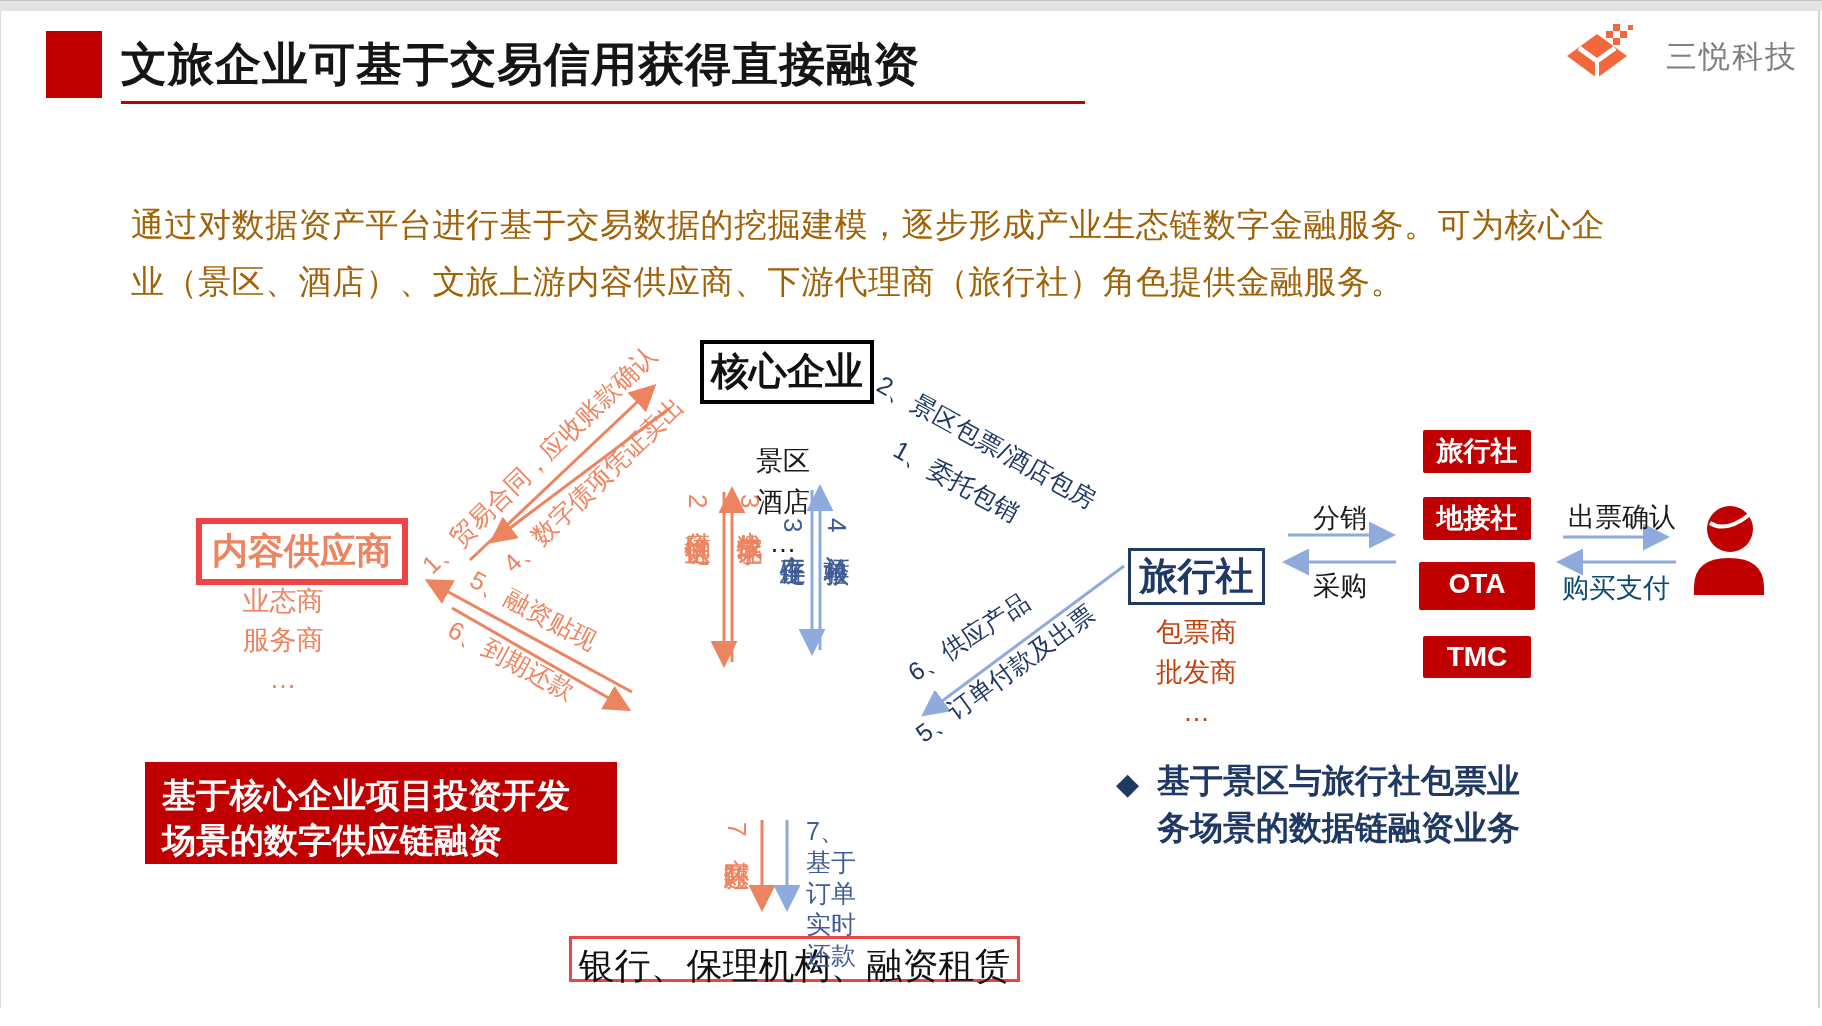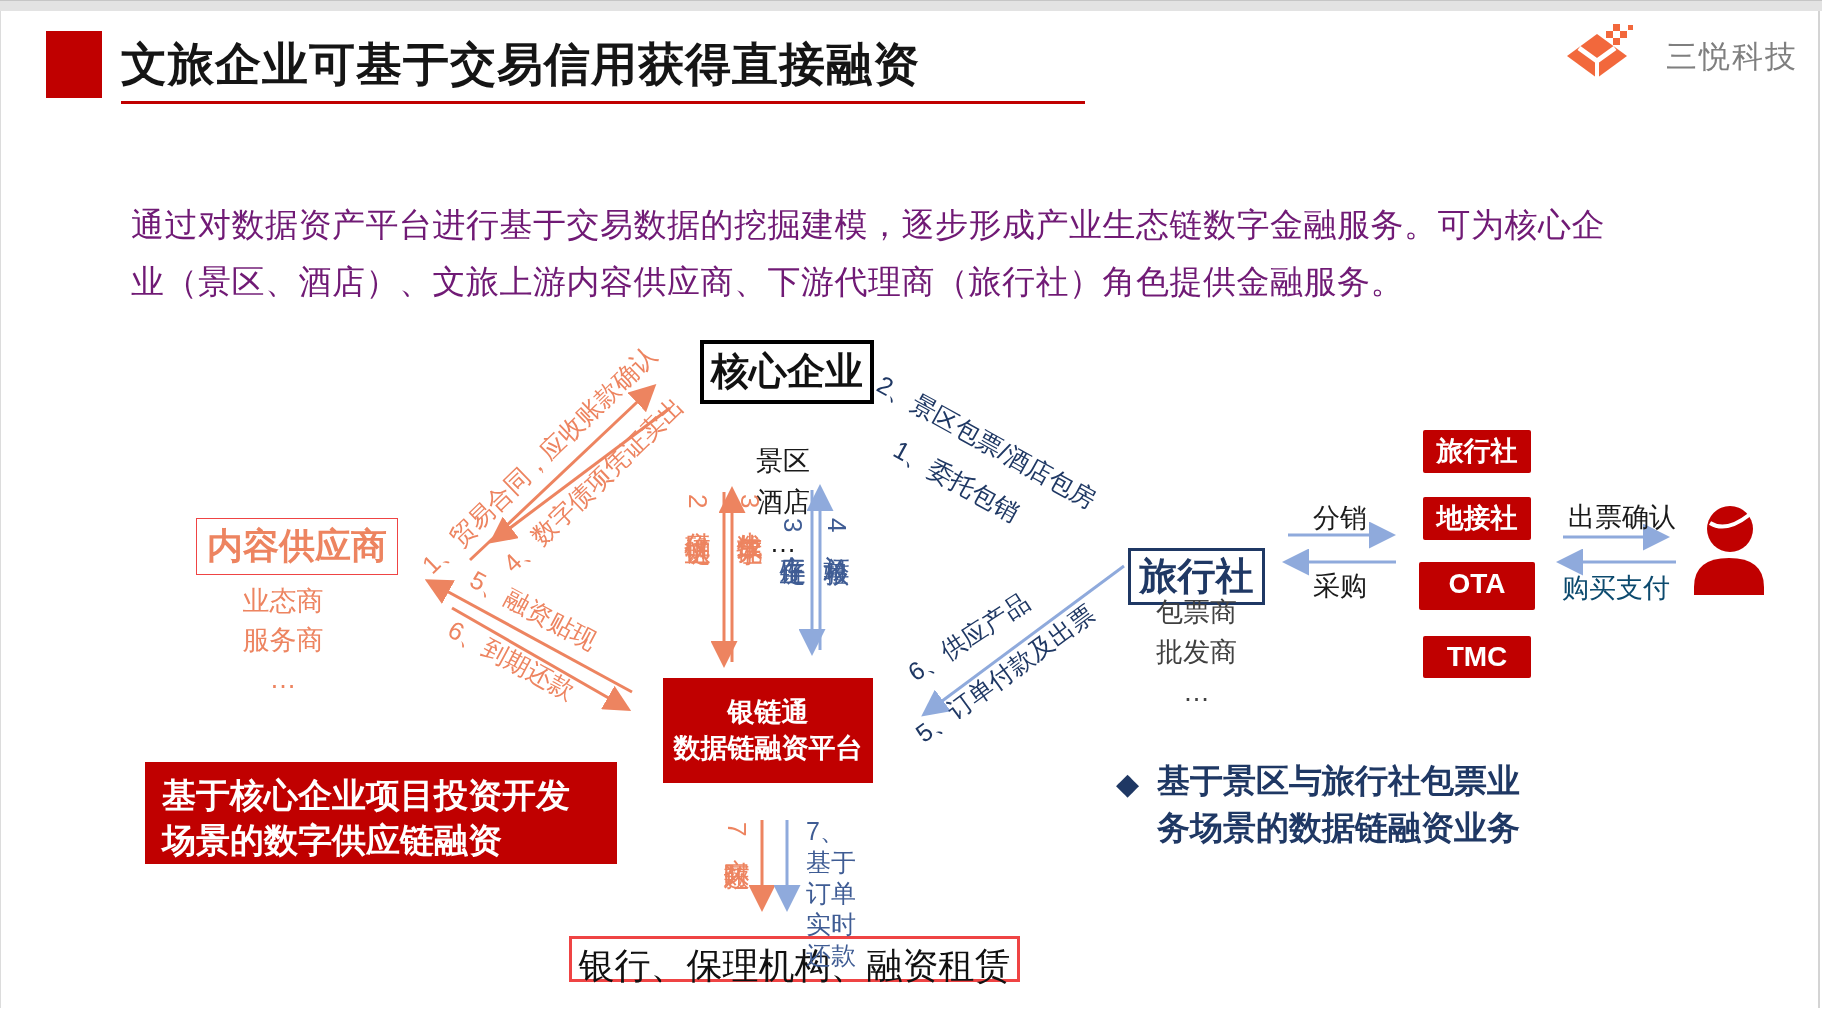--- a/index.html
+++ b/index.html
@@ -35,21 +35,21 @@
       <rect x="53" y="0" width="7" height="7" fill="#F2683C"></rect>
       <rect x="46" y="7" width="7" height="7" fill="#F2683C"></rect>
       <rect x="53" y="7" width="7" height="7" fill="#fff"></rect>
       <rect x="60" y="7" width="7" height="7" fill="#F2683C"></rect>
       <rect x="53" y="14" width="7" height="7" fill="#F2683C"></rect>
       <rect x="68" y="1" width="5" height="5" fill="#F2683C"></rect>
     </svg>
     <span class="abs" style="left:106px;top:16px;font-size:31px;color:#7F7F7F;letter-spacing:2px;">三悦科技</span>
   </div>
 
-  <div class="abs" style="left:131px;top:196px;width:1478px;font-size:33px;line-height:57px;color:#701a75;letter-spacing:0.5px;">通过对数据资产平台进行基于交易数据的挖掘建模，逐步形成产业生态链数字金融服务。可为核心企业（景区、酒店）、文旅上游内容供应商、下游代理商（旅行社）角色提供金融服务。</div>
+  <div class="abs" style="left:131px;top:196px;width:1478px;font-size:33px;line-height:57px;color:#a16207;letter-spacing:0.5px;">通过对数据资产平台进行基于交易数据的挖掘建模，逐步形成产业生态链数字金融服务。可为核心企业（景区、酒店）、文旅上游内容供应商、下游代理商（旅行社）角色提供金融服务。</div>
 
   <svg class="abs" style="left:0;top:0;pointer-events:none;" width="1822" height="1026" viewBox="0 0 1822 1026">
     <defs>
       <marker id="mo" markerWidth="9" markerHeight="9" refX="7" refY="4.5" orient="auto">
         <path d="M0,0 L9,4.5 L0,9 Z" fill="#ED8460"></path>
       </marker>
       <marker id="mb" markerWidth="9" markerHeight="9" refX="7" refY="4.5" orient="auto">
         <path d="M0,0 L9,4.5 L0,9 Z" fill="#8FAADC"></path>
       </marker>
     </defs>
@@ -68,34 +68,30 @@
     <line x1="1676" y1="562" x2="1562" y2="562" stroke="#8FAADC" stroke-width="3" marker-end="url(#mb)"></line>
     <line x1="762" y1="820" x2="762" y2="906" stroke="#ED8460" stroke-width="3" marker-end="url(#mo)"></line>
     <line x1="787" y1="820" x2="787" y2="906" stroke="#8FAADC" stroke-width="3" marker-end="url(#mb)"></line>
   </svg>
 
   <div class="abs ctr" style="left:700px;top:340px;width:166px;height:56px;border:4px solid #000;font-size:38px;font-weight:900;line-height:54px;color:#111;">核心企业</div>
   <div class="abs ctr pre" style="left:700px;top:405px;width:166px;font-size:27px;line-height:41px;color:#1a1a1a;margin-top:36px;">景区
 酒店
 …</div>
 
-  <div class="abs ctr" style="left:196px;top:518px;width:200px;height:55px;border:1px solid #ef4444;color:#ED8460;font-size:36px;font-weight:bold;line-height:53px;">内容供应商</div>
+  <div class="abs ctr" style="left:196px;top:518px;width:200px;height:55px;border:6px solid #ef4444;color:#ED8460;font-size:36px;font-weight:bold;line-height:53px;">内容供应商</div>
   <div class="abs ctr pre" style="left:196px;top:582px;width:174px;font-size:27px;line-height:39px;color:#ED8460;">业态商
 服务商
 …</div>
 
-  <div class="abs redbox ctr" style="left:663px;top:678px;width:210px;height:105px;">
-    <div style="margin-top:16px;font-size:27px;line-height:36px;">银链通</div>
-    <div style="font-size:27px;line-height:36px;">数据链融资平台</div>
-  </div>
 
   <div class="abs ctr" style="left:569px;top:936px;width:451px;height:46px;border:3px solid #ef4444;font-size:36px;font-weight:400;line-height:53px;color:#111;box-sizing:border-box;">银行、保理机构、融资租赁</div>
 
   <div class="abs ctr" style="left:1128px;top:548px;width:137px;height:57px;border:3px solid #1F3864;color:#1F3864;font-size:38px;font-weight:900;line-height:51px;box-sizing:border-box;">旅行社</div>
-  <div class="abs ctr pre" style="left:1128px;top:592px;width:137px;font-size:27px;line-height:40px;color:#404040;">包票商
+  <div class="abs ctr pre" style="left:1128px;top:612px;width:137px;font-size:27px;line-height:40px;color:#c2410c;">包票商
 批发商
 …</div>
 
   <div class="abs redbox ctr" style="left:1423px;top:430px;width:108px;height:43px;font-size:27px;line-height:43px;border-radius:2px;">旅行社</div>
   <div class="abs redbox ctr" style="left:1423px;top:497px;width:108px;height:43px;font-size:27px;line-height:43px;border-radius:2px;">地接社</div>
   <div class="abs redbox ctr" style="left:1419px;top:562px;width:116px;height:48px;font-size:28px;line-height:44px;border-radius:2px;">OTA</div>
   <div class="abs redbox ctr" style="left:1423px;top:636px;width:108px;height:42px;font-size:28px;line-height:42px;border-radius:2px;">TMC</div>
 
   <div class="abs ctr" style="left:1300px;top:500px;width:80px;font-size:27px;color:#1a1a1a;">分销</div>
   <div class="abs ctr" style="left:1300px;top:568px;width:80px;font-size:27px;color:#1a1a1a;">采购</div>

